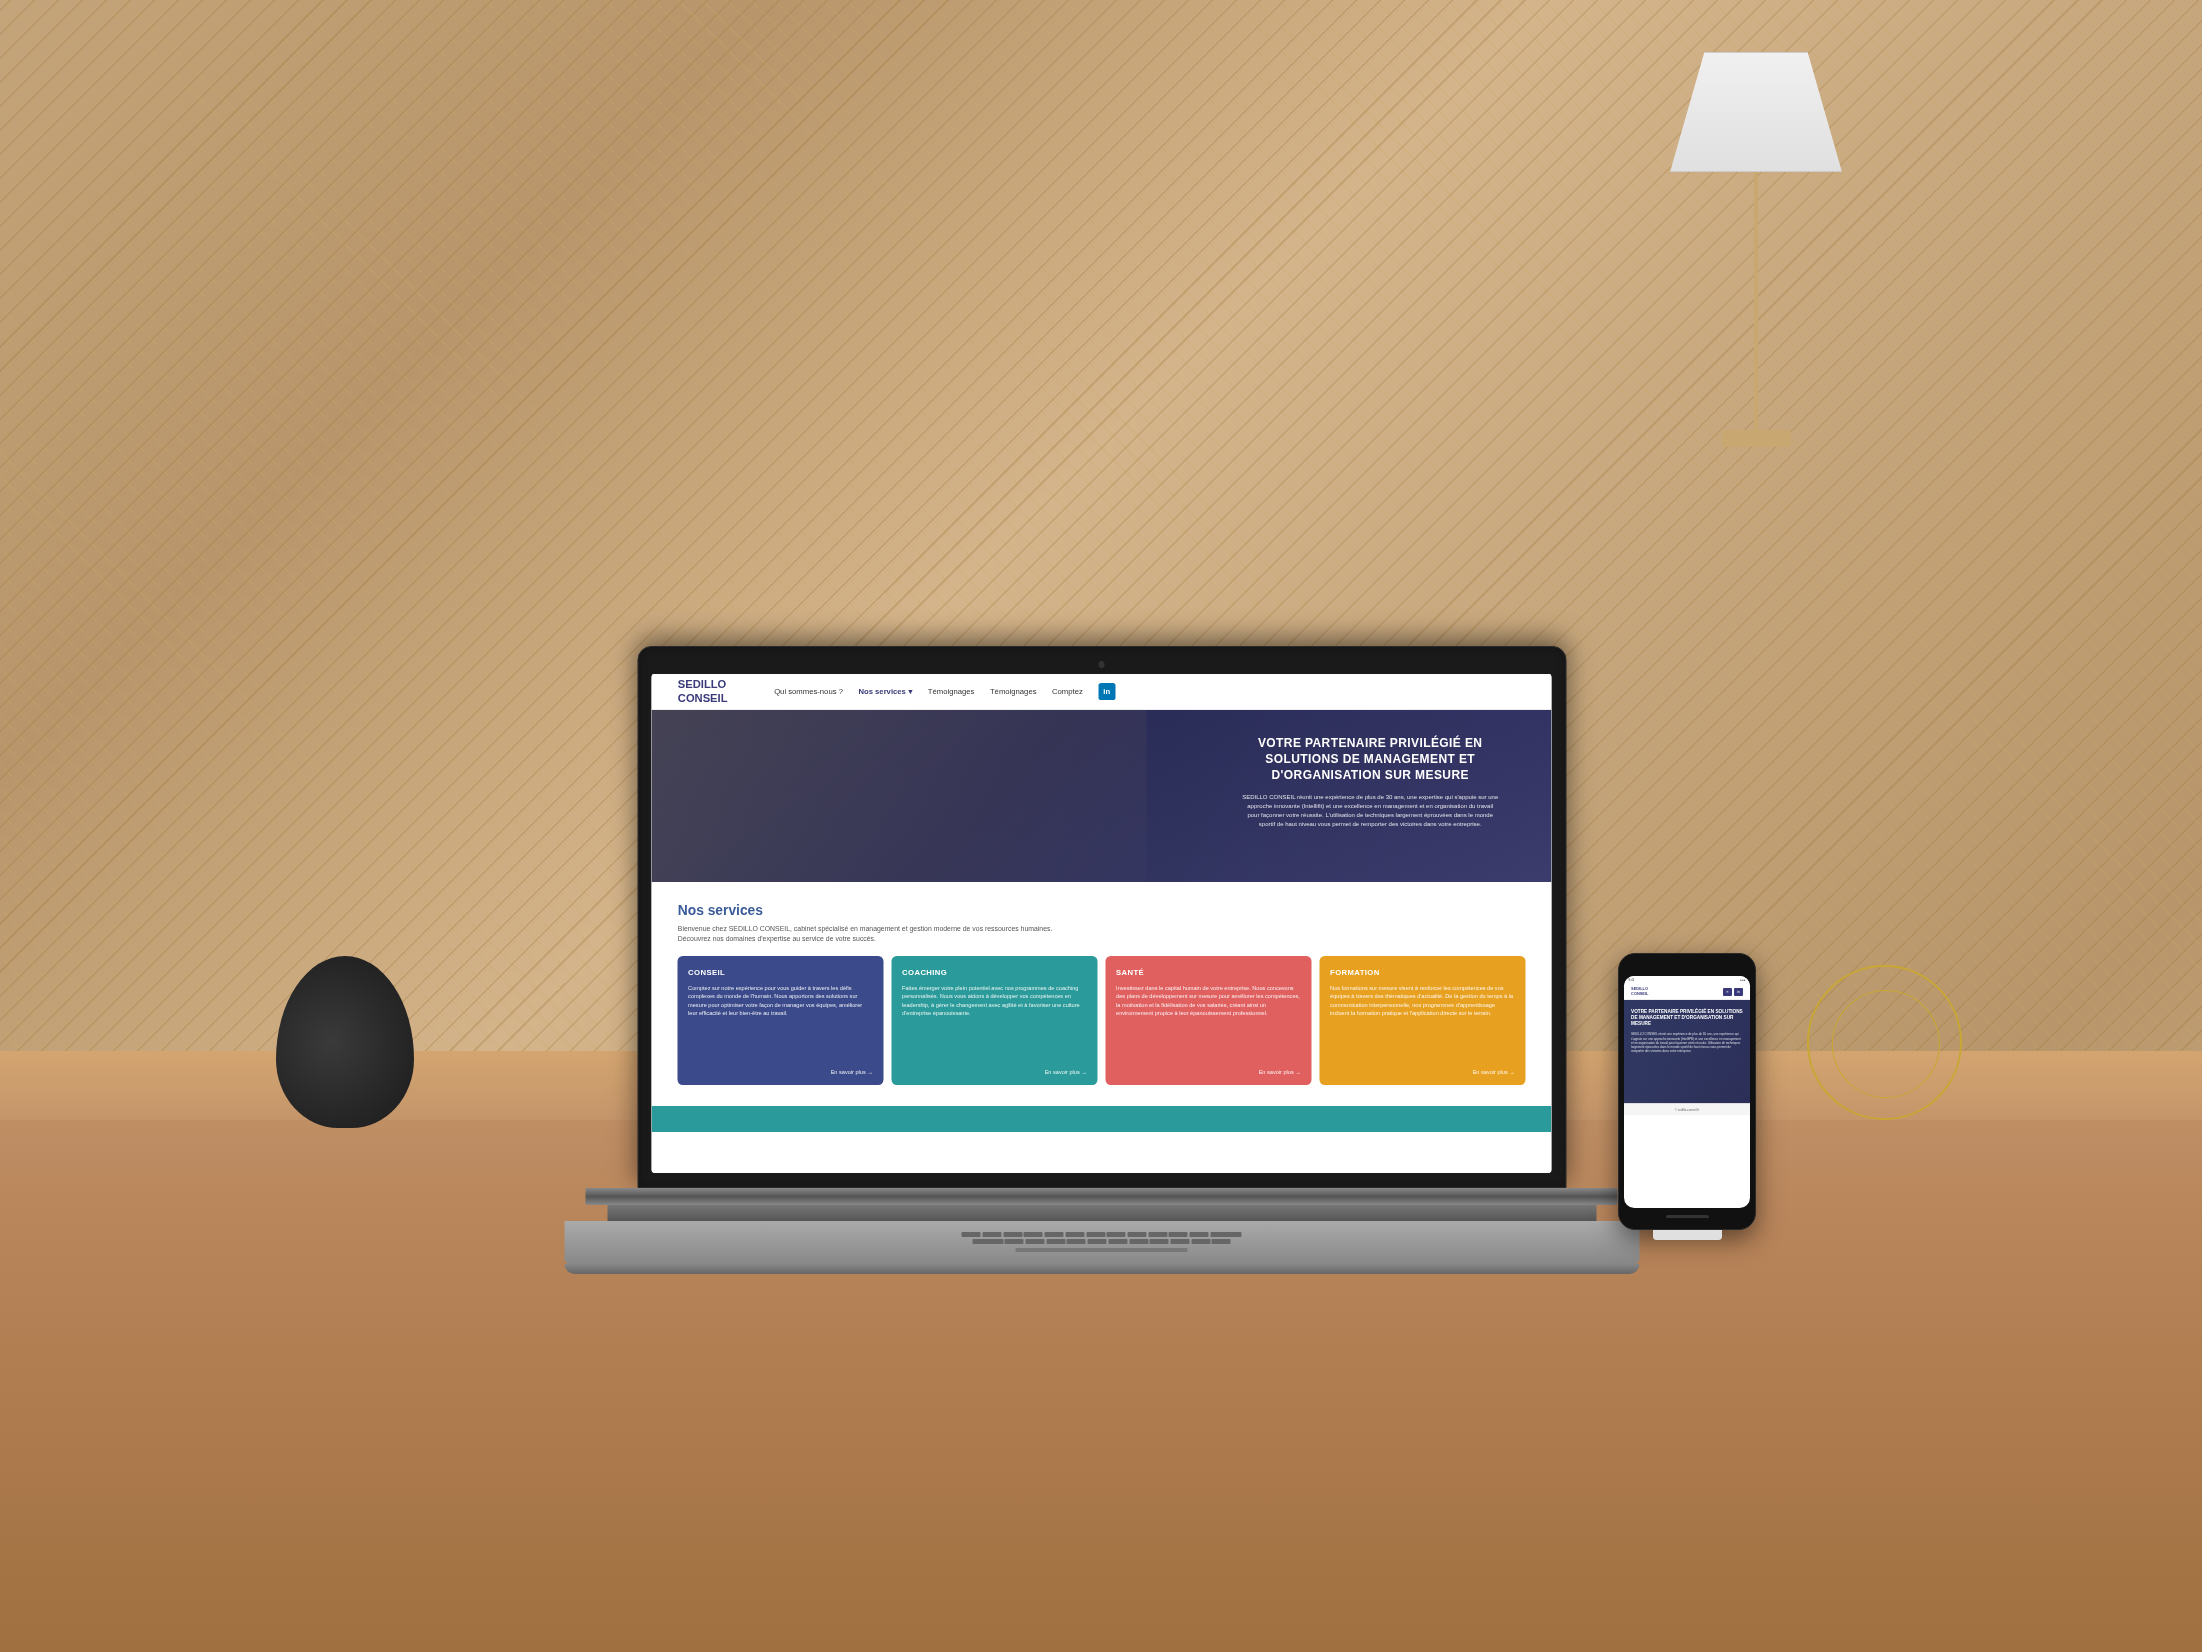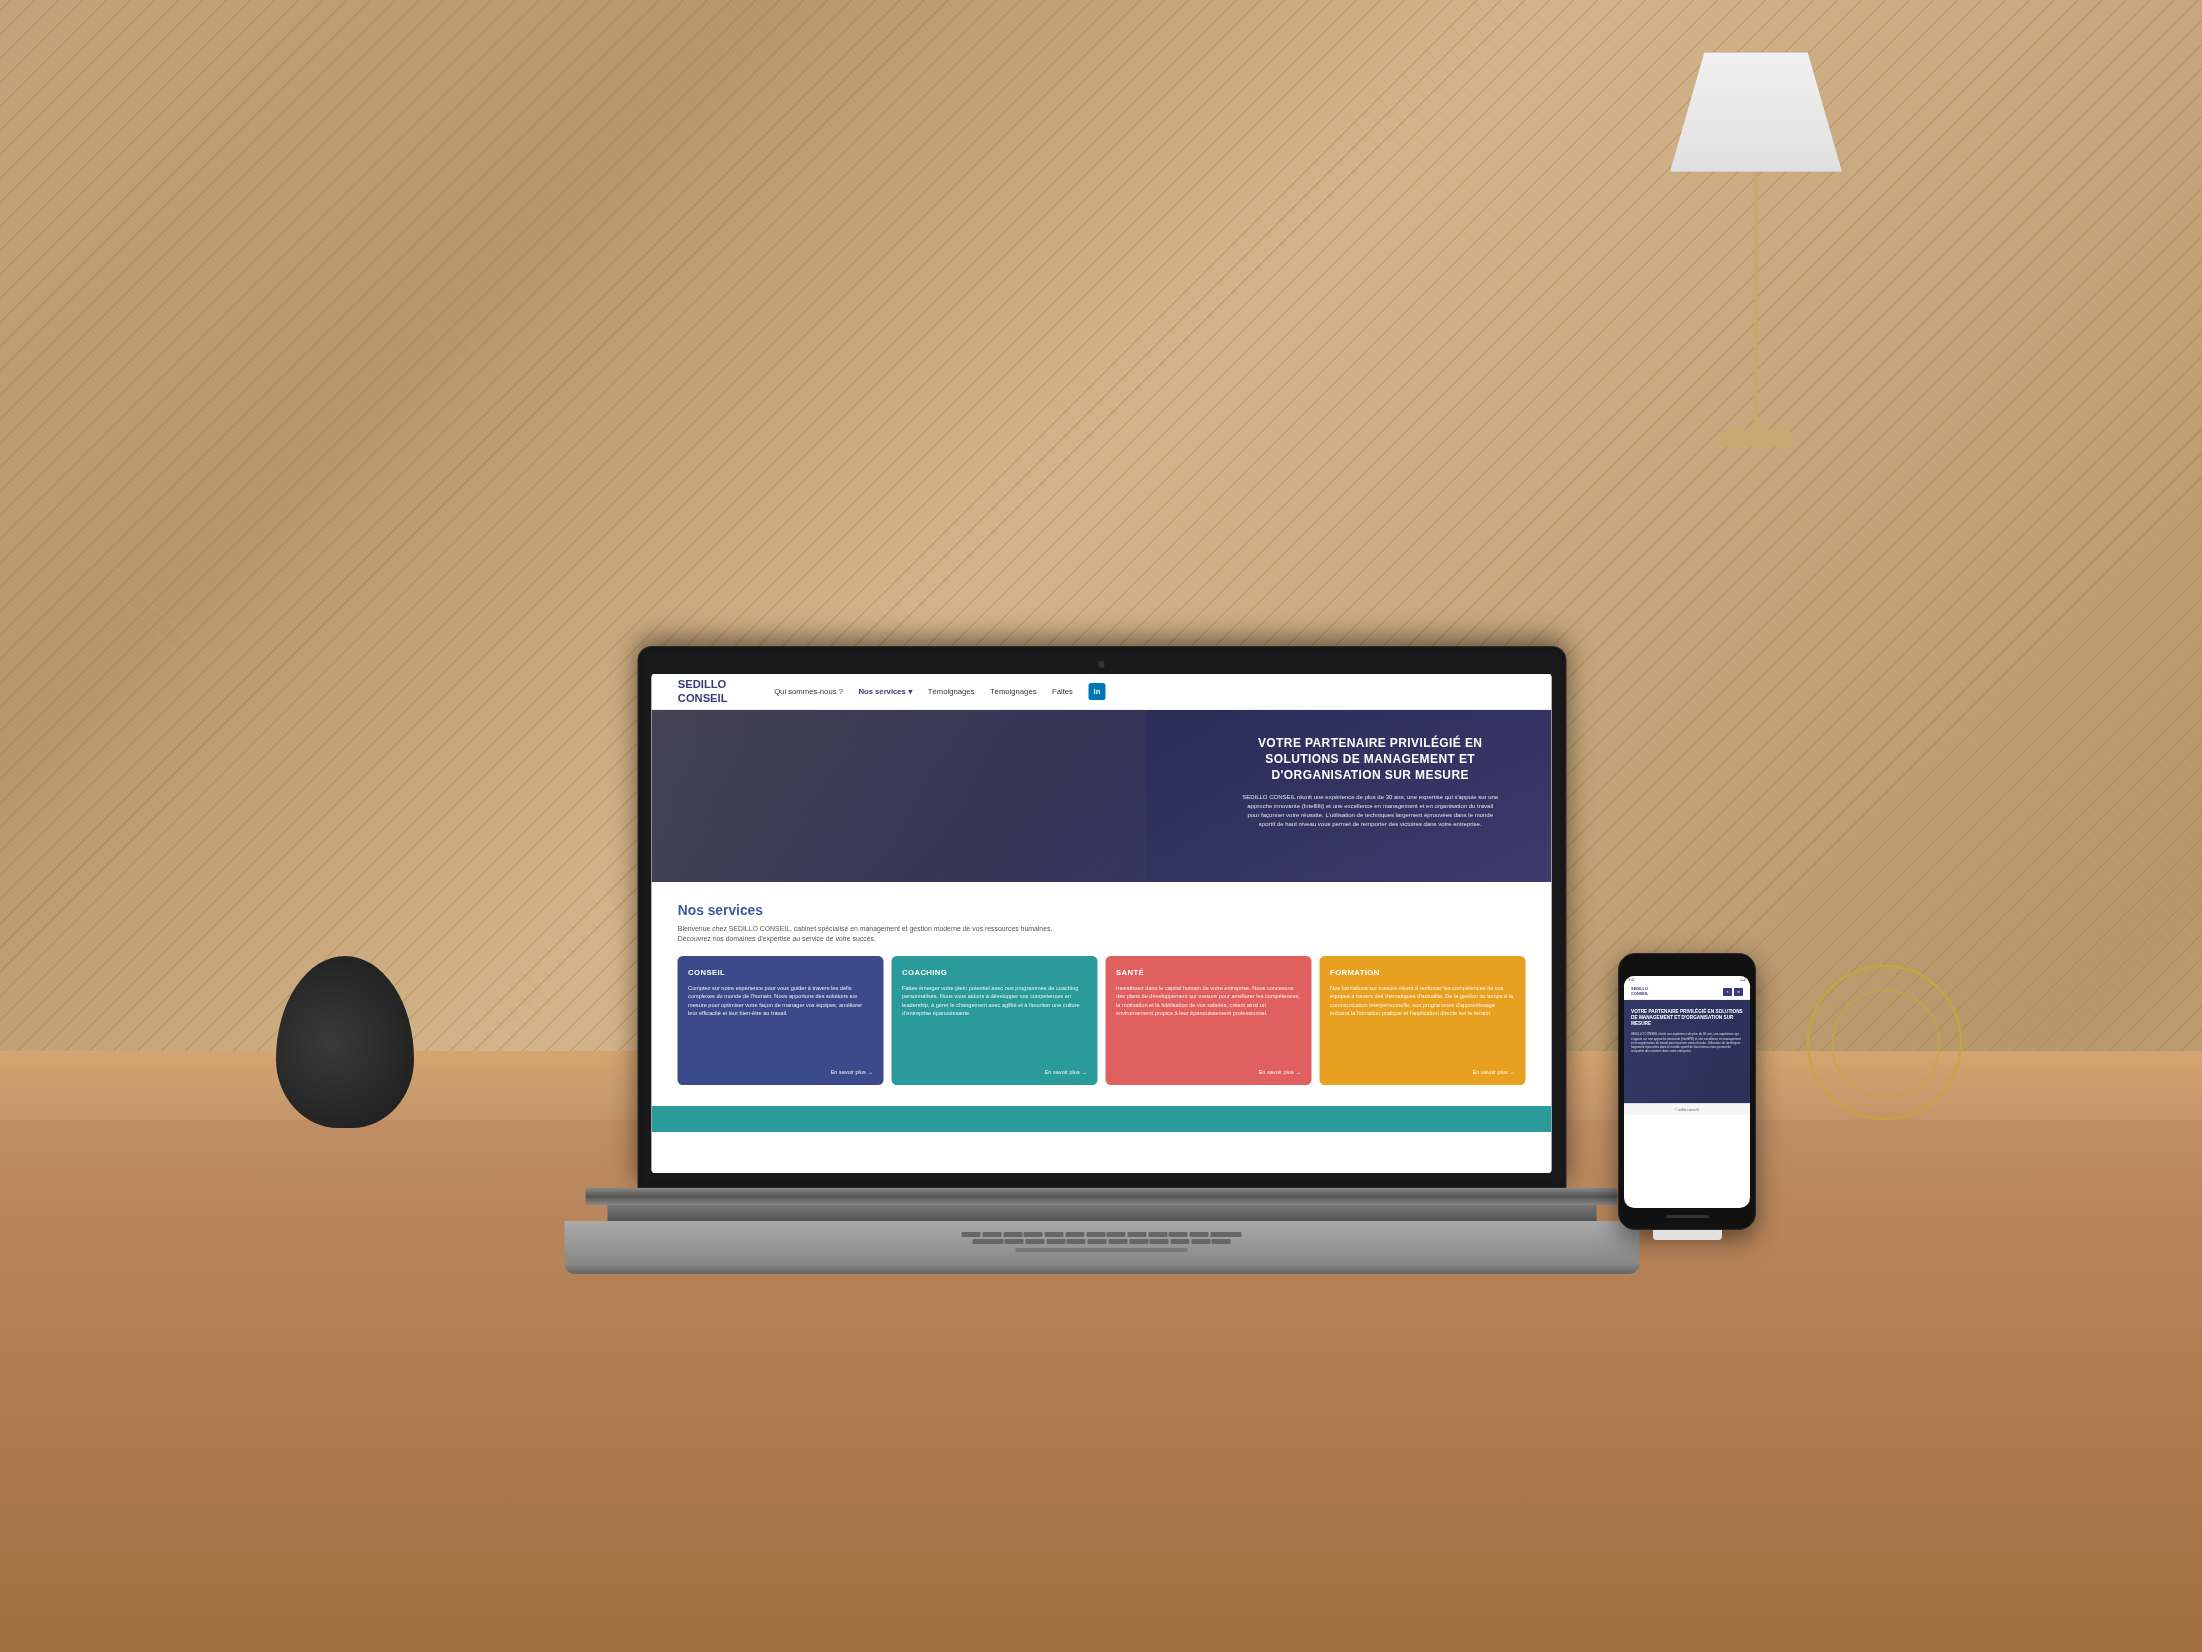--- a/index.html
+++ b/index.html
@@ -549,21 +549,21 @@
         <nav class="site-nav">
           <div class="site-logo">
             <span>SEDILLO</span><br>
             <span>CONSEIL</span>
           </div>
           <div class="nav-links">
             <a class="nav-link">Qui sommes-nous ?</a>
             <a class="nav-link active nav-dropdown chevron-down">Nos services</a>
             <a class="nav-link">Témoignages</a>
             <a class="nav-link">Témoignages</a>
-            <a class="nav-link">Faites</a>
+            <a class="nav-link">Comptez</a>
             <div class="nav-linkedin">in</div>
           </div>
         </nav>
 
         <div class="site-hero">
           <div class="hero-bg-people"></div>
           <div class="hero-content">
             <div class="hero-title">VOTRE PARTENAIRE PRIVILÉGIÉ
 EN SOLUTIONS DE MANAGEMENT
 ET D'ORGANISATION SUR MESURE</div>

